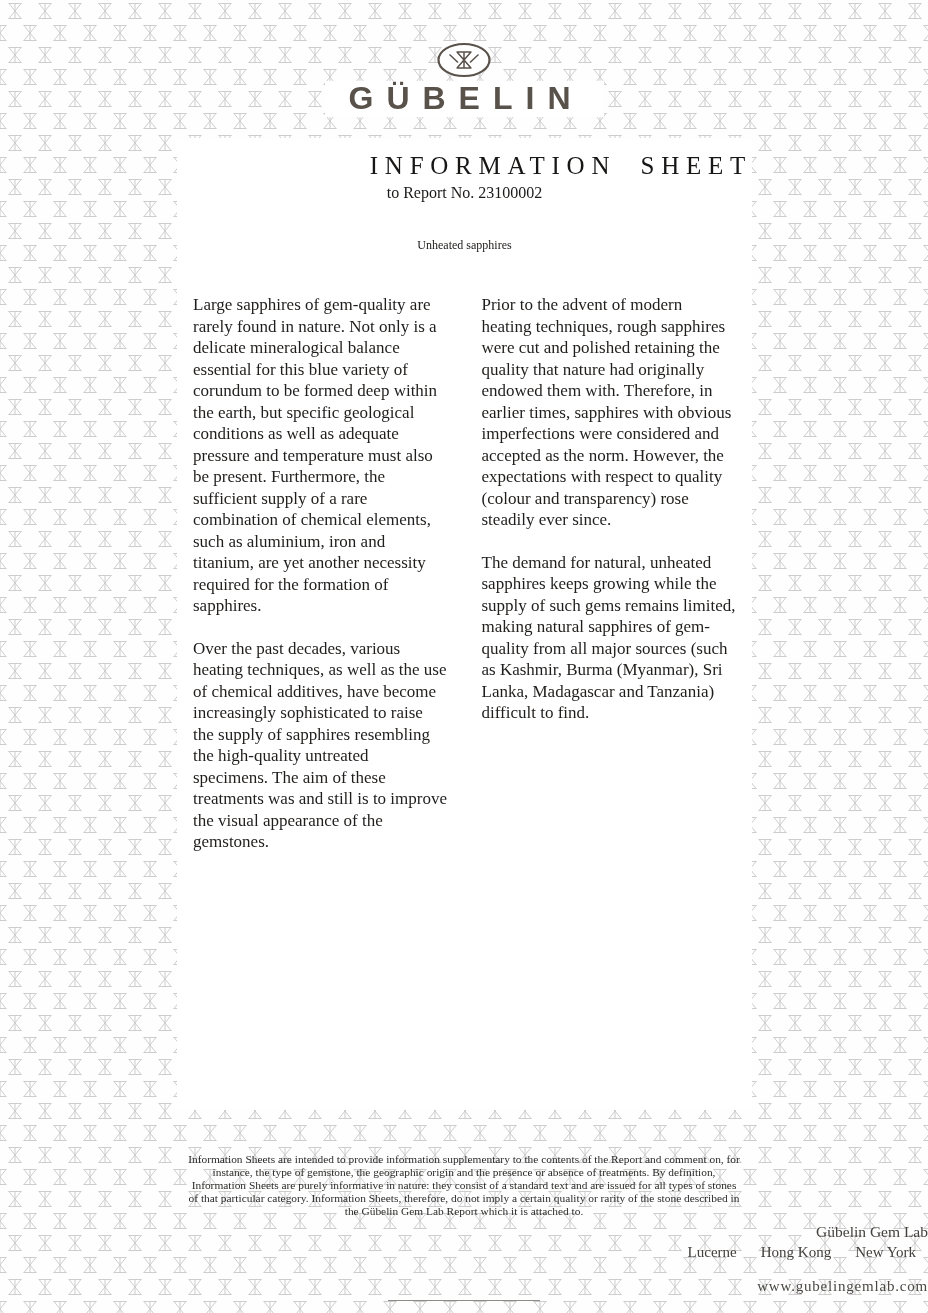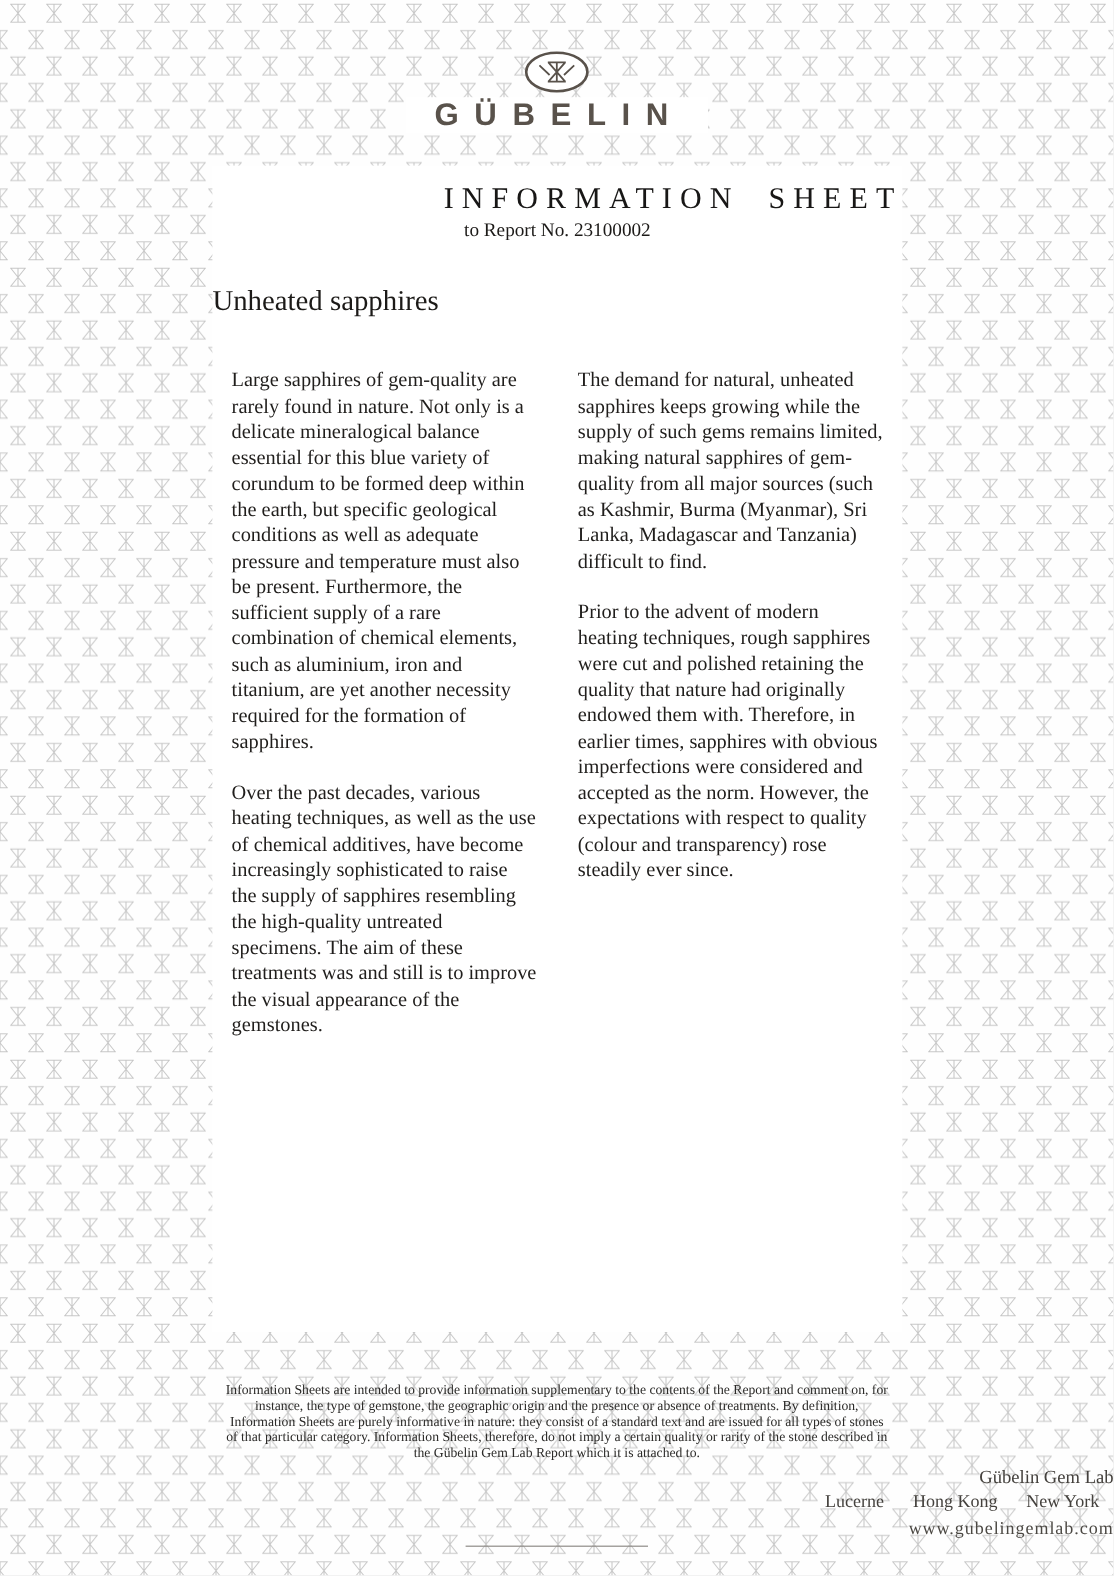--- a/index.html
+++ b/index.html
@@ -16,56 +16,56 @@
 
   
   .logo-block{position:absolute;left:0;top:42px;width:100%;text-align:center;z-index:2;}
   .emblem{display:block;margin:0 auto;}
   .wordmark{
     display:inline-block;
     margin-top:3px;
     padding:1px 20px 3px 24px;
     background:#fff;
     font-family:"Liberation Sans","DejaVu Sans",sans-serif;
-    font-size:26px;
+    font-size:32px;
     font-weight:bold;
     letter-spacing:13px;
     color:#59524b;
     line-height:1.0;
   }
 
   
   .content-box{
     position:absolute;left:177px;top:138px;width:575px;height:972px;
     background:#fff;z-index:2;
   }
   .doc-title{
     margin-top:14px;text-align:right;
     font-size:25px;letter-spacing:0.27em;word-spacing:0.45em;
     color:#181716;text-indent:0.27em;
   }
   .report-line{text-align:center;font-size:16px;margin-top:4px;color:#1c1a18;}
-  .doc-heading{font-size:24px;margin-top:36px;color:#1c1a18;}
+  .doc-heading{text-align:center;font-size:12px;margin-top:36px;color:#1c1a18;}
   .columns{display:flex;margin-top:41px;padding:0 16px;gap:34px;}
   .col{width:263px;font-size:17px;line-height:21.5px;text-align:left;}
   .col p{margin:0 0 21px 0;}
 
   
   .disclaimer{
     position:absolute;top:1137px;left:50%;transform:translateX(-50%);
     width:552px;z-index:2;
     text-align:center;font-size:11.4px;line-height:13px;color:#2b2a28;margin-top:16px;
   }
 
   
   .footer{position:absolute;top:1223px;left:0;width:100%;text-align:right;z-index:2;color:#44413d;}
   .footer-company{font-size:15.5px;}
   .footer-cities{font-size:15px;margin-top:3px;}
   .footer-cities span{margin:0 12px;}
-  .footer-site{font-size:15px;margin-top:5px;letter-spacing:0.8px;color:#4b4843;}
+  .footer-site{font-size:15px;margin-top:17px;letter-spacing:0.8px;color:#4b4843;}
   .site-rule{width:152px;height:0;border-top:1px solid #8f8c88;margin:5px auto 0 auto;}
 </style>
 </head>
 <body>
 
 <div class="page">
 
   <svg class="pattern-svg" width="928" height="1313" aria-hidden="true">
     <defs>
       <pattern id="hg" width="30" height="44" patternUnits="userSpaceOnUse">
@@ -100,22 +100,22 @@
     <div class="doc-title">INFORMATION SHEET</div>
     <div class="report-line">to Report No. 23100002</div>
     <div class="doc-heading">Unheated sapphires</div>
 
     <div class="columns">
       <div class="col">
         <p>Large sapphires of gem-quality are rarely found in nature. Not only is a delicate mineralogical balance essential for this blue variety of corundum to be formed deep within the earth, but specific geological conditions as well as adequate pressure and temperature must also be present. Furthermore, the sufficient supply of a rare combination of chemical elements, such as aluminium, iron and titanium, are yet another necessity required for the formation of sapphires.</p>
         <p>Over the past decades, various heating techniques, as well as the use of chemical additives, have become increasingly sophisticated to raise the supply of sapphires resembling the high-quality untreated specimens. The aim of these treatments was and still is to improve the visual appearance of the gemstones.</p>
       </div>
       <div class="col">
+        <p>Prior to the advent of modern heating techniques, rough sapphires were cut and polished retaining the quality that nature had originally endowed them with. Therefore, in earlier times, sapphires with obvious imperfections were considered and accepted as the norm. However, the expectations with respect to quality (colour and transparency) rose steadily ever since.</p>
         <p>The demand for natural, unheated sapphires keeps growing while the supply of such gems remains limited, making natural sapphires of gem-quality from all major sources (such as Kashmir, Burma (Myanmar), Sri Lanka, Madagascar and Tanzania) difficult to find.</p>
-        <p>Prior to the advent of modern heating techniques, rough sapphires were cut and polished retaining the quality that nature had originally endowed them with. Therefore, in earlier times, sapphires with obvious imperfections were considered and accepted as the norm. However, the expectations with respect to quality (colour and transparency) rose steadily ever since.</p>
       </div>
     </div>
   </div>
 
   <div class="disclaimer">Information Sheets are intended to provide information supplementary to the contents of the Report and comment on, for instance, the type of gemstone, the geographic origin and the presence or absence of treatments. By definition, Information Sheets are purely informative in nature: they consist of a standard text and are issued for all types of stones of that particular category. Information Sheets, therefore, do not imply a certain quality or rarity of the stone described in the Gübelin Gem Lab Report which it is attached to.</div>
 
   <div class="footer">
     <div class="footer-company">Gübelin Gem Lab</div>
     <div class="footer-cities">
       <span>Lucerne</span><span>Hong Kong</span><span>New York</span>

